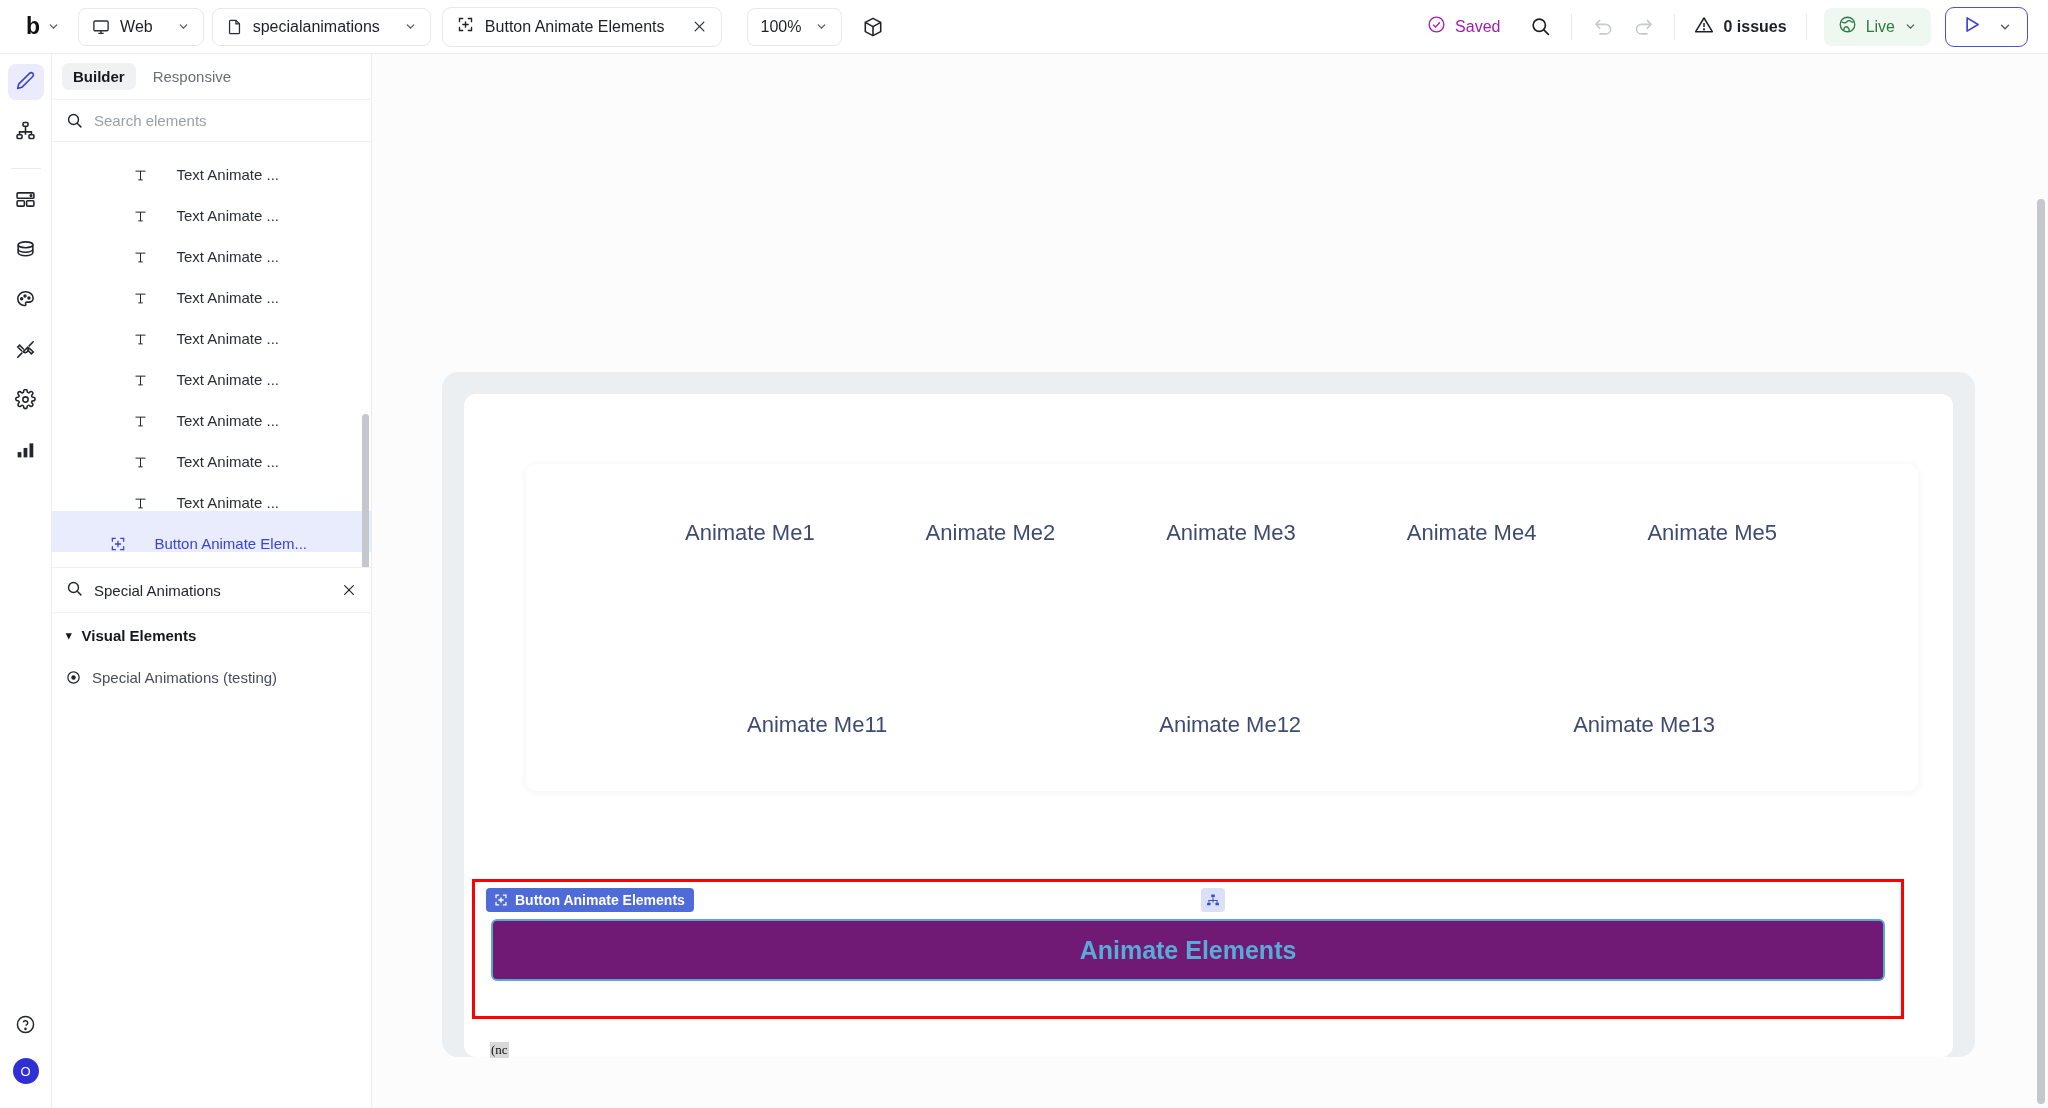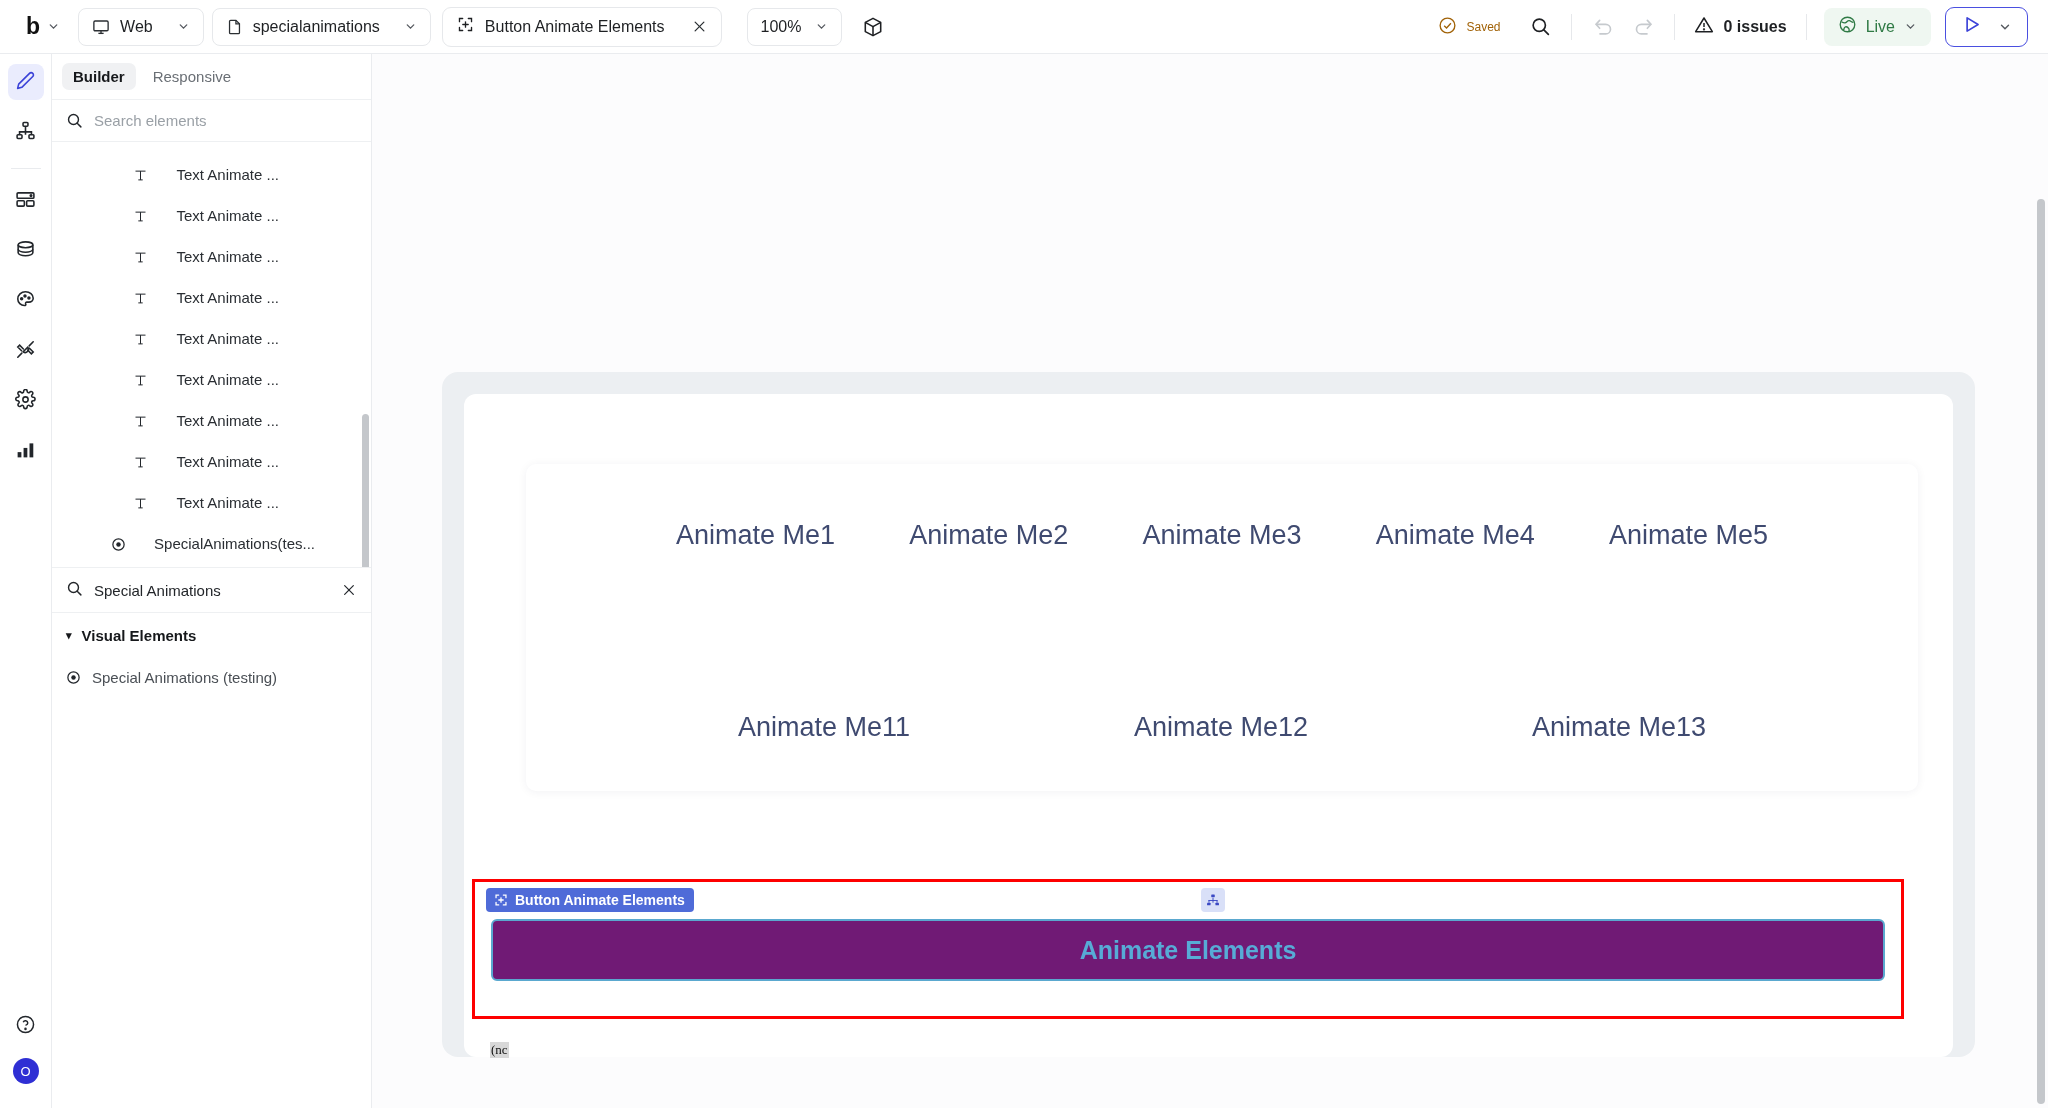--- a/index.html
+++ b/index.html
@@ -44,21 +44,21 @@
   .zoom-select {
     display:flex; align-items:center; gap:14px;
     height: 38px; padding: 0 13px;
     border: 1px solid #e6e8eb; border-radius: 8px;
     background:#fff; margin-left: 25px;
     font-size: 16px; color:#1e2023;
   }
   .cube-btn { margin-left: 20px; display:flex; align-items:center; color:#1e2023; }
 
   .tb-right { margin-left: auto; display:flex; align-items:center; gap: 0; padding-right: 6px; }
-  .saved { display:flex; align-items:center; gap:9px; color:#a16207; font-size:12px; margin-right: 20px;}
+  .saved { display:flex; align-items:center; gap:9px; color:#a21caf; font-size:16px; margin-right: 20px;}
   .icon-btn { width: 40px; height: 40px; display:flex; align-items:center; justify-content:center; color:#1e2023; border-radius:7px;}
   .icon-btn.dim { color:#c6cace; }
   .vsep { width:1px; height:26px; background:#e6e8eb; margin: 0 11px; }
   .issues { display:flex; align-items:center; gap:9px; font-size:16px; font-weight:700; color:#1e2023; padding: 0 8px;}
   .live-badge {
     display:flex; align-items:center; gap:9px;
     background:#eff7f1; color:#2f7a45; border-radius:8px;
     height:38px; padding: 0 14px; font-size:16px; margin-left: 6px;
   }
   .play-btn {
@@ -153,23 +153,23 @@
   .page-card {
     position:absolute; left:22px; top:22px; width:1489px; height:663px;
     background:#ffffff; border-radius:12px;
   }
   .section-card {
     position:absolute; left:62px; top:70px; width:1392px; height:327px;
     background:#ffffff; border-radius:10px;
     box-shadow: 0 1px 10px rgba(30,40,60,0.06);
   }
   .anim-row {
-    position:absolute; left:0; width:100%;
+    position:absolute; left:9px; width:100%;
     display:flex; align-items:center; justify-content:center;
-    color:#3f4a70; font-size:27px;
+    color:#3f4a70; font-size:22px;
   }
   .anim-row span { display:inline-block; text-align:center; }
 
   
   .sel-box {
     position:absolute; left:8px; top:485px; width:1432px; height:140px;
     border:3px solid #fe0000;
   }
   .sel-badge {
     position:absolute; left:22px; top:494px;
@@ -569,20 +569,33 @@
       <span class="ticon">
         <svg width="15" height="15" viewBox="0 0 24 24" fill="none" stroke="currentColor" stroke-width="1.6">
             <line x1="4" y1="5" x2="20" y2="5"></line>
             <line x1="12" y1="5" x2="12" y2="19"></line>
             <line x1="8.5" y1="19" x2="15.5" y2="19"></line>
           </svg>
       </span>
       <span>Text Animate ...</span>
     </div>
 
+    <div class="tree-row selected">
+      <span class="ticon">
+        <svg width="16" height="16" viewBox="0 0 24 24" fill="none" stroke="currentColor" stroke-width="1.9" stroke-linecap="round">
+          <polyline points="3.5 8 3.5 3.5 8 3.5"></polyline>
+            <polyline points="16 3.5 20.5 3.5 20.5 8"></polyline>
+          <polyline points="20.5 16 20.5 20.5 16 20.5"></polyline>
+            <polyline points="8 20.5 3.5 20.5 3.5 16"></polyline>
+          <line x1="12" y1="8.2" x2="12" y2="15.8"></line>
+            <line x1="8.2" y1="12" x2="15.8" y2="12"></line>
+        </svg>
+      </span>
+      <span>Button Animate Elem...</span>
+    </div>
 
     <div class="tree-row page">
       <span class="ticon">
         <svg width="15" height="15" viewBox="0 0 24 24" fill="none" stroke="currentColor" stroke-width="2">
             <circle cx="12" cy="12" r="9"></circle>
             <circle cx="12" cy="12" r="3.6" fill="currentColor" stroke="none"></circle>
           </svg>
       </span>
       <span>SpecialAnimations(tes...</span>
     </div>

